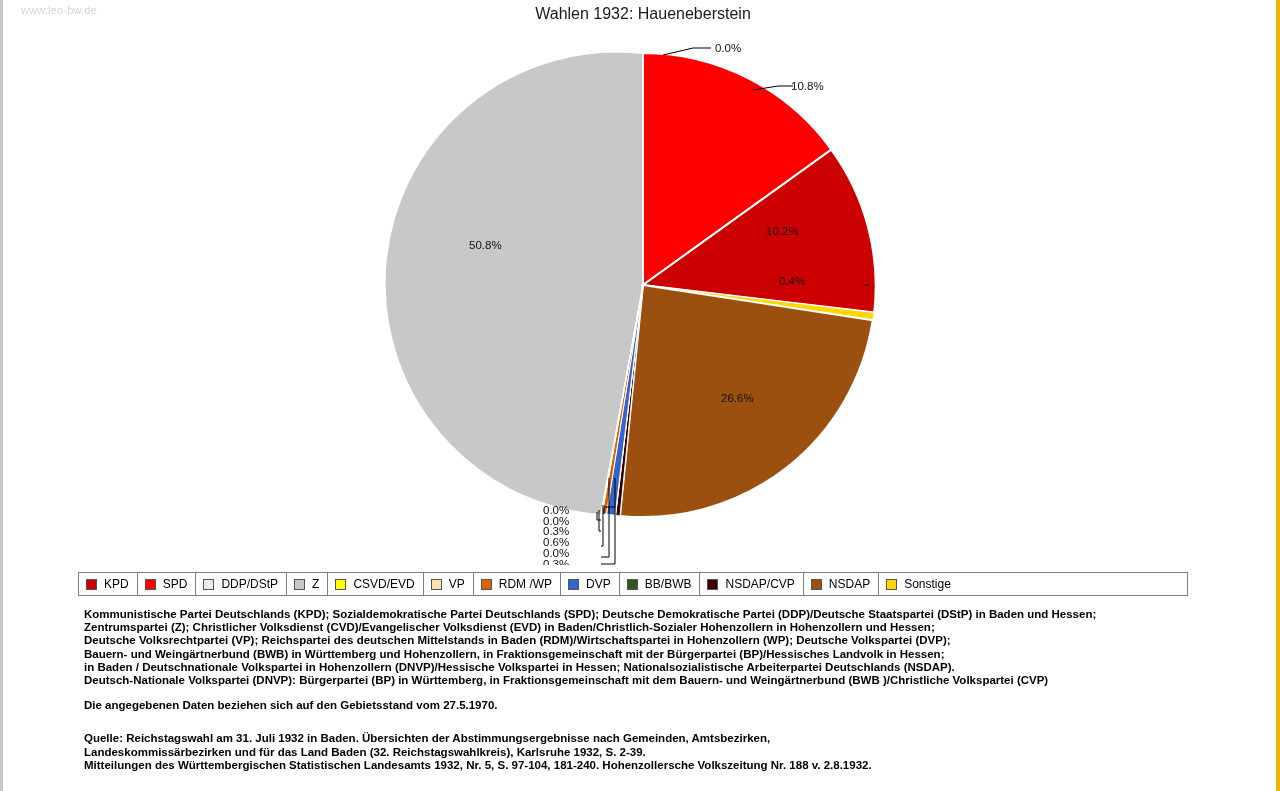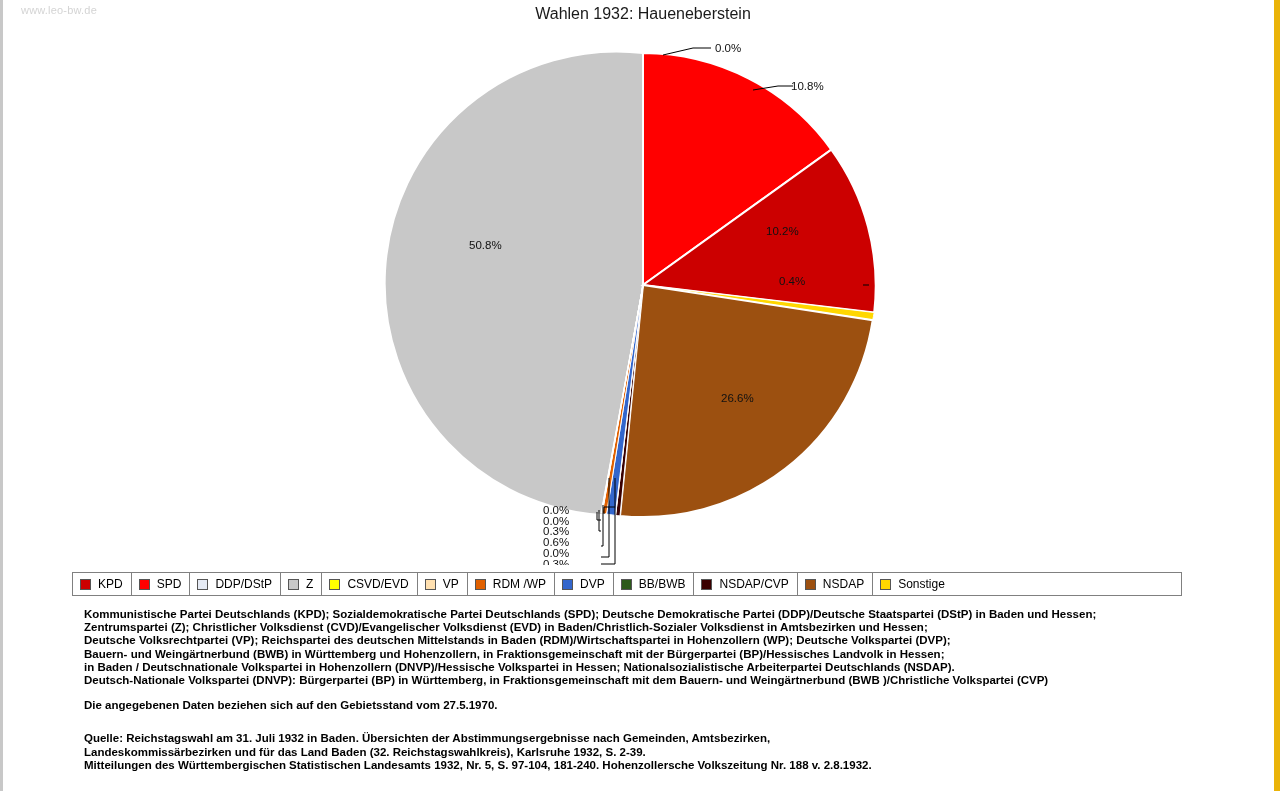--- a/index.html
+++ b/index.html
@@ -15,21 +15,21 @@
     color: #000000;
     position: relative;
     overflow: hidden;
   }
   #page {
     position: absolute;
     left: 0; top: 0;
     width: 1280px;
     height: 791px;
     border-left: 3px solid #c8c8c8;
-    border-right: 6px solid #eab308;
+    border-right: 4px solid #eab308;
     box-sizing: border-box;
     background: #ffffff;
   }
   #watermark {
     position: absolute;
     left: 18px;
     top: 4px;
     font-size: 11px;
     color: #d4d4d4;
     letter-spacing: 0.2px;
@@ -60,21 +60,21 @@
     fill: #111111;
     font-family: "Liberation Sans", sans-serif;
   }
   .leader {
     stroke: #000000;
     stroke-width: 1;
     fill: none;
   }
   #legend {
     position: absolute;
-    left: 69px;
+    left: 75px;
     top: 572px;
     width: 1110px;
     height: 24px;
     border: 1px solid #808080;
     background: #ffffff;
     display: flex;
     align-items: center;
     box-sizing: border-box;
   }
   .legend-item {
@@ -235,21 +235,21 @@
     </div>
     <div class="legend-item">
       <span class="legend-swatch" style="background:#ffd700"></span>
       <span class="legend-label">Sonstige</span>
     </div>
   </div>
 
   <div id="footnotes">
     <div class="para">
       <span class="fn-line">Kommunistische Partei Deutschlands (KPD); Sozialdemokratische Partei Deutschlands (SPD); Deutsche Demokratische Partei (DDP)/Deutsche Staatspartei (DStP) in Baden und Hessen;</span>
-      <span class="fn-line">Zentrumspartei (Z); Christlicher Volksdienst (CVD)/Evangelischer Volksdienst (EVD) in Baden/Christlich-Sozialer Volksdienst in Amtsbezirken und Hessen;</span>
+      <span class="fn-line">Zentrumspartei (Z); Christlicher Volksdienst (CVD)/Evangelischer Volksdienst (EVD) in Baden/Christlich-Sozialer Hohenzollern in Hohenzollern und Hessen;</span>
       <span class="fn-line">Deutsche Volksrechtpartei (VP); Reichspartei des deutschen Mittelstands in Baden (RDM)/Wirtschaftspartei in Hohenzollern (WP); Deutsche Volkspartei (DVP);</span>
       <span class="fn-line">Bauern- und Weingärtnerbund (BWB) in Württemberg und Hohenzollern, in Fraktionsgemeinschaft mit der Bürgerpartei (BP)/Hessisches Landvolk in Hessen;</span>
       <span class="fn-line">in Baden / Deutschnationale Volkspartei in Hohenzollern (DNVP)/Hessische Volkspartei in Hessen; Nationalsozialistische Arbeiterpartei Deutschlands (NSDAP).</span>
       <span class="fn-line">Deutsch-Nationale Volkspartei (DNVP): Bürgerpartei (BP) in Württemberg, in Fraktionsgemeinschaft mit dem Bauern- und Weingärtnerbund (BWB )/Christliche Volkspartei (CVP)</span>
     </div>
     <div class="para">
       <span class="fn-line">Die angegebenen Daten beziehen sich auf den Gebietsstand vom 27.5.1970.</span>
     </div>
     <div class="para">
       <span class="fn-line">Quelle: Reichstagswahl am 31. Juli 1932 in Baden. Übersichten der Abstimmungsergebnisse nach Gemeinden, Amtsbezirken,</span>

